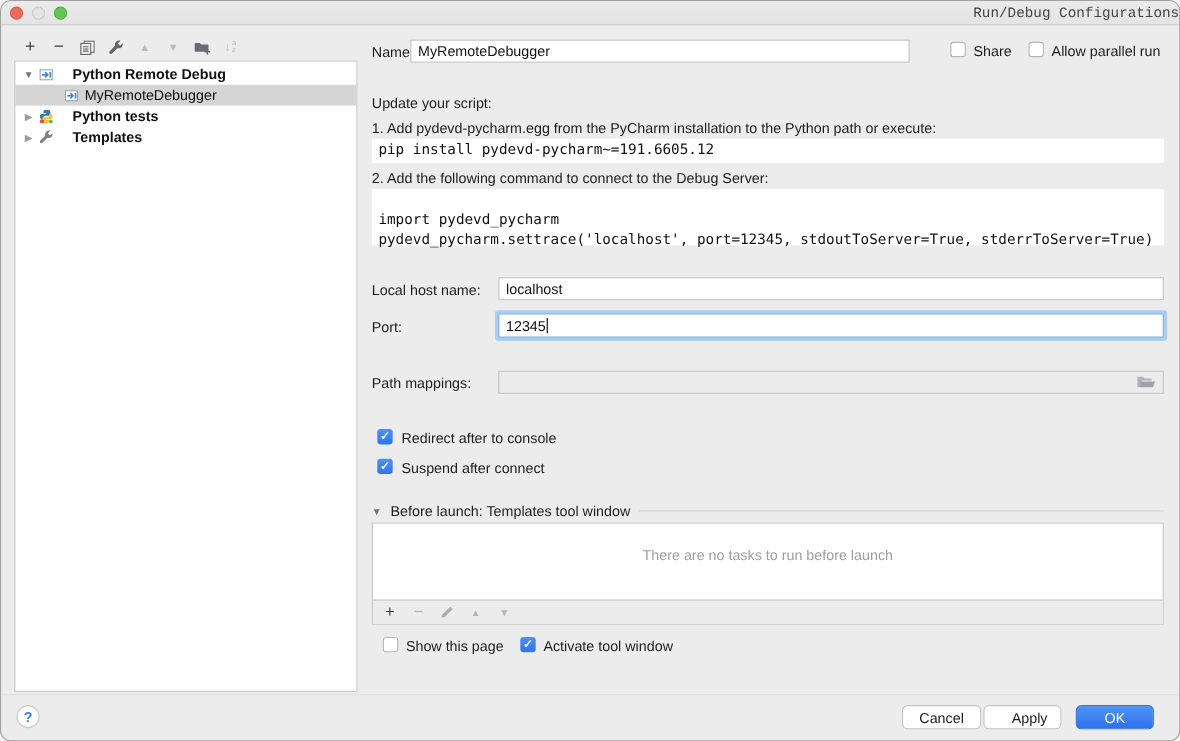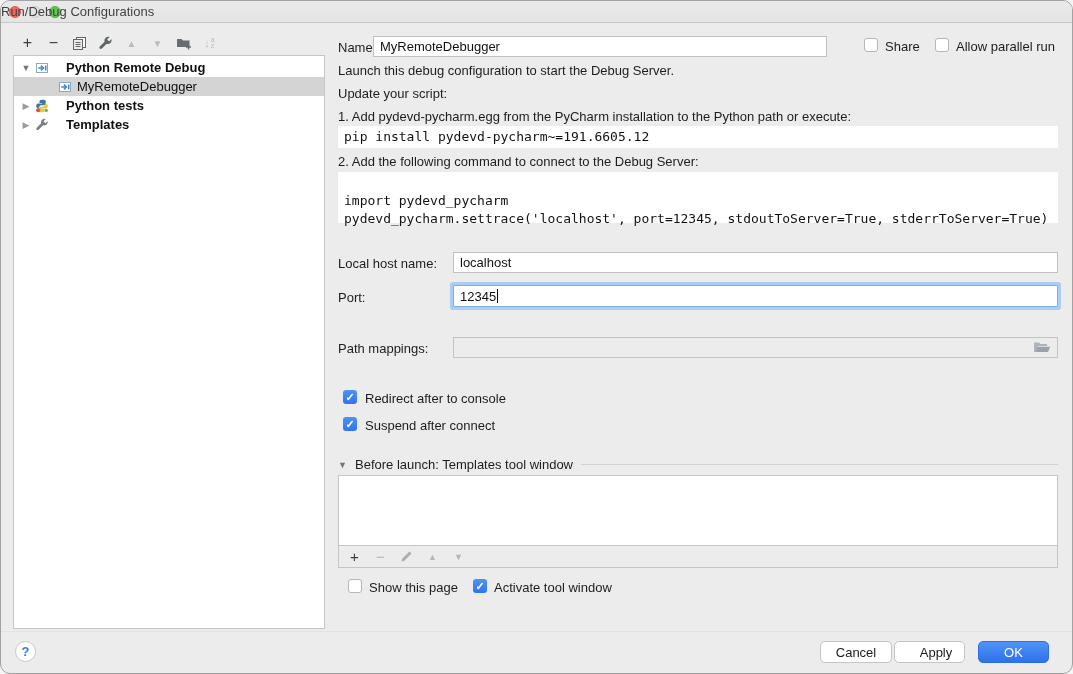--- a/index.html
+++ b/index.html
@@ -8,21 +8,21 @@
            border:1px solid #a2a2a2; border-radius:10px; overflow:hidden;
            font-size:13px; color:#1d1d1f; }
   
   .titlebar{ position:absolute; left:0; top:0; right:0; height:22px;
              background:linear-gradient(#eaeaea,#e4e4e4); border-bottom:1px solid #c9c9c9; }
   .lights{ position:absolute; left:8px; top:5px; display:flex; gap:8px; }
   .light{ width:12px; height:12px; border-radius:50%; display:inline-block; }
   .light.red{ background:#ee6a5f; border:1px solid #d95d52; }
   .light.gray{ background:#e3e3e3; border:1px solid #c9c9c9; }
   .light.green{ background:#64c554; border:1px solid #55ad45; }
-  .title{ position:absolute; left:0; right:0; top:3px; text-align:left; color:#434343; }
+  .title{ position:absolute; left:0; right:0; top:3px; text-align:right; color:#434343;font-family:Liberation Mono, monospace; }
   
   .left-toolbar{ position:absolute; left:18px; top:33px; display:flex; align-items:center; gap:9px; height:18px; }
   .tb-btn{ width:17px; height:17px; display:flex; align-items:center; justify-content:center; }
   .glyph-dark{ color:#3c3c3c; font-size:16px; line-height:14px; }
   .glyph-dis{ color:#bcbcbc; font-size:10px; }
   .sort-ic{ display:flex; align-items:center; color:#bcbcbc; }
   .sort-ic .arr{ font-size:11px; }
   .sort-ic .az{ display:flex; flex-direction:column; font-size:7px; line-height:6px; margin-left:1px; }
   .tree-box{ position:absolute; left:12px; top:54px; width:312px; height:574px;
              background:#fff; border:1px solid #c6c6c6; padding-top:2px; }
@@ -169,21 +169,20 @@
     </div>
   </div>
 
   <div class="abs" style="left:337px; top:39px;">Name:</div>
   <input class="field abs" style="left: 372px; top: 35px; width: 454px; height: 21px;" value="MyRemoteDebugger">
   <span class="cb" style="left:863px; top:37px;"></span>
   <div class="abs" style="left:884px; top:38px;">Share</div>
   <span class="cb" style="left:934px; top:37px;"></span>
   <div class="abs" style="left:955px; top:38px;">Allow parallel run</div>
 
-  <div class="abs" style="left:337px; top:62px;">Launch this debug configuration to start the Debug Server.</div>
   <div class="abs" style="left:337px; top:85px;">Update your script:</div>
   <div class="abs" style="left:337px; top:108px;">1. Add pydevd-pycharm.egg from the PyCharm installation to the Python path or execute:</div>
   <div class="code abs" style="left:337px; top:125px; width:720px; height:22px; padding:3px 6px;">pip install pydevd-pycharm~=191.6605.12</div>
   <div class="abs" style="left:337px; top:153px;">2. Add the following command to connect to the Debug Server:</div>
   <div class="code abs" style="left:337px; top:171px; width:720px; height:51px; padding:20px 6px; line-height:18px;">
     <div>import pydevd_pycharm</div>
     <div>pydevd_pycharm.settrace('localhost', port=12345, stdoutToServer=True, stderrToServer=True)</div>
   </div>
 
   <div class="abs" style="left:337px; top:255px;">Local host name:</div>
@@ -208,20 +207,21 @@
   <span class="cb checked" style="left:342px; top:416px;"></span>
   <div class="abs" style="left:364px; top:417px;">Suspend after connect</div>
 
   <div class="abs" style="left:337px; top:456px; width:720px; display:flex; align-items:center;">
     <span style="font-size:9px; color:#72767a; width:13px;">▼</span>
     <span style="margin-left:4px;">Before launch: Templates tool window</span>
     <span class="hdr-line"></span>
   </div>
 
   <div class="task-box">
+    <div class="task-empty">There are no tasks to run before launch</div>
     <div class="task-toolbar">
       <div class="tb-btn">
           <span class="glyph-dark">+</span>
         </div>
       <div class="tb-btn">
           <span class="glyph-dis2">−</span>
         </div>
       <div class="tb-btn">
         <svg width="13" height="13" viewBox="0 0 13 13">
             <path fill="#a9aeb2" d="M1.5 11.5l.7-2.8L9.4 1.5l2.1 2.1-7.2 7.2-2.8.7z"></path>

